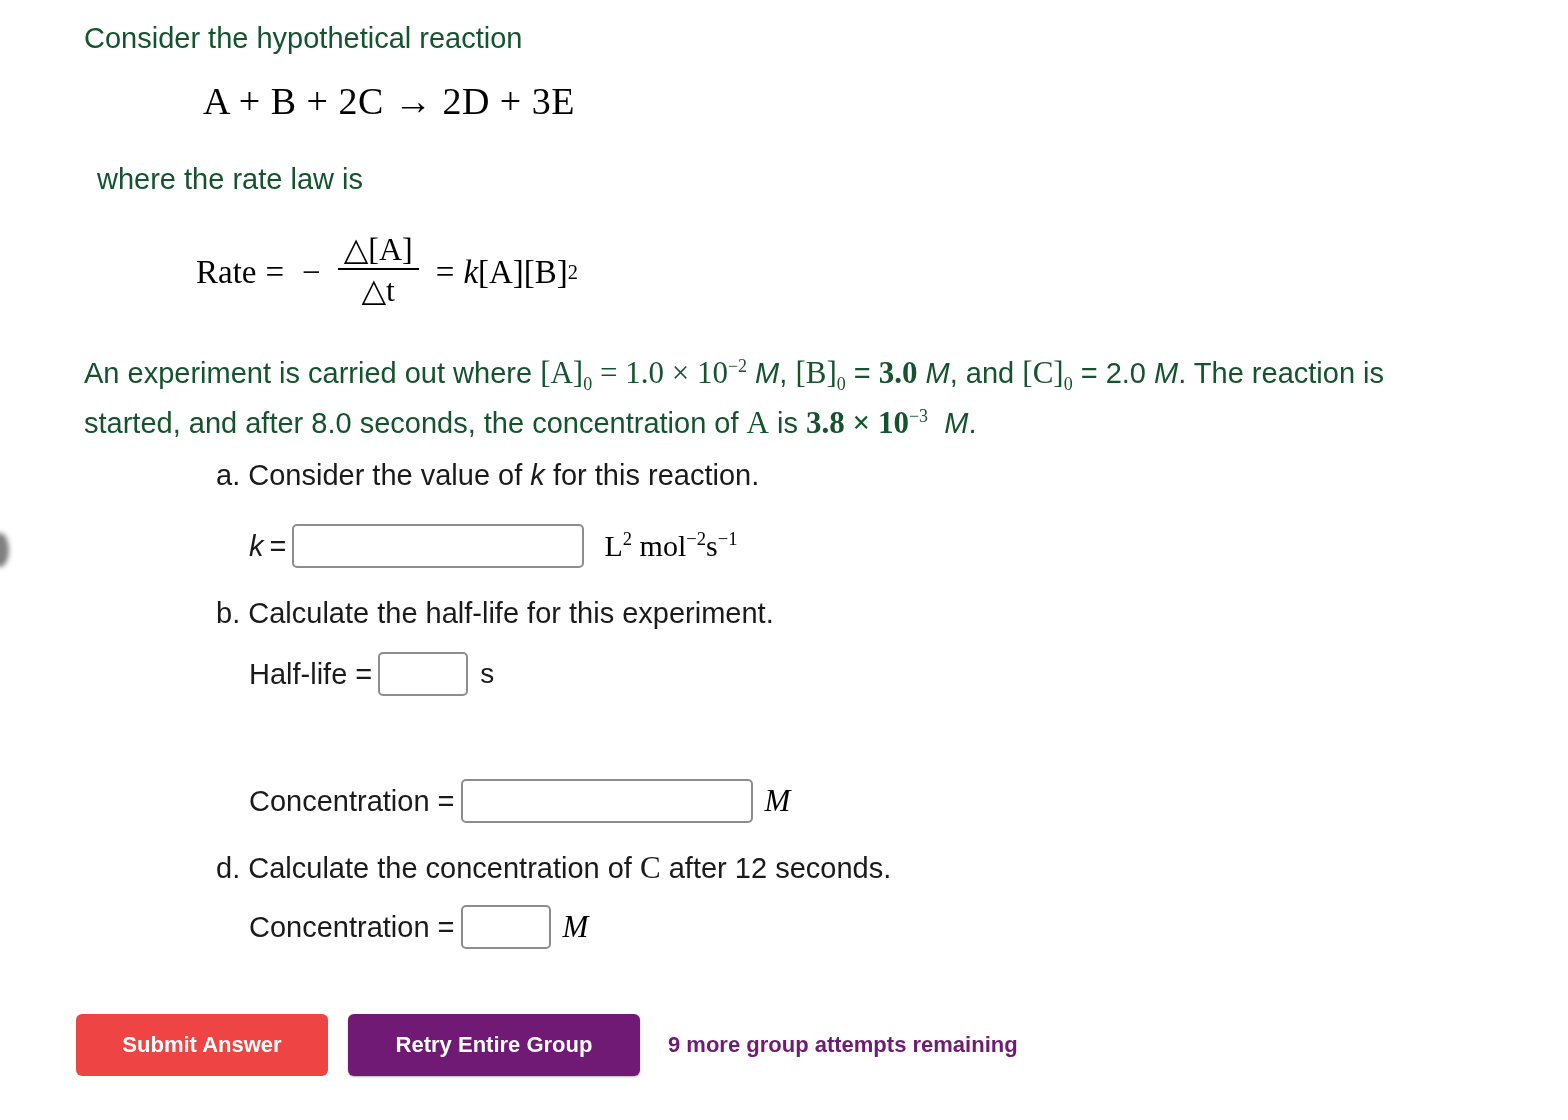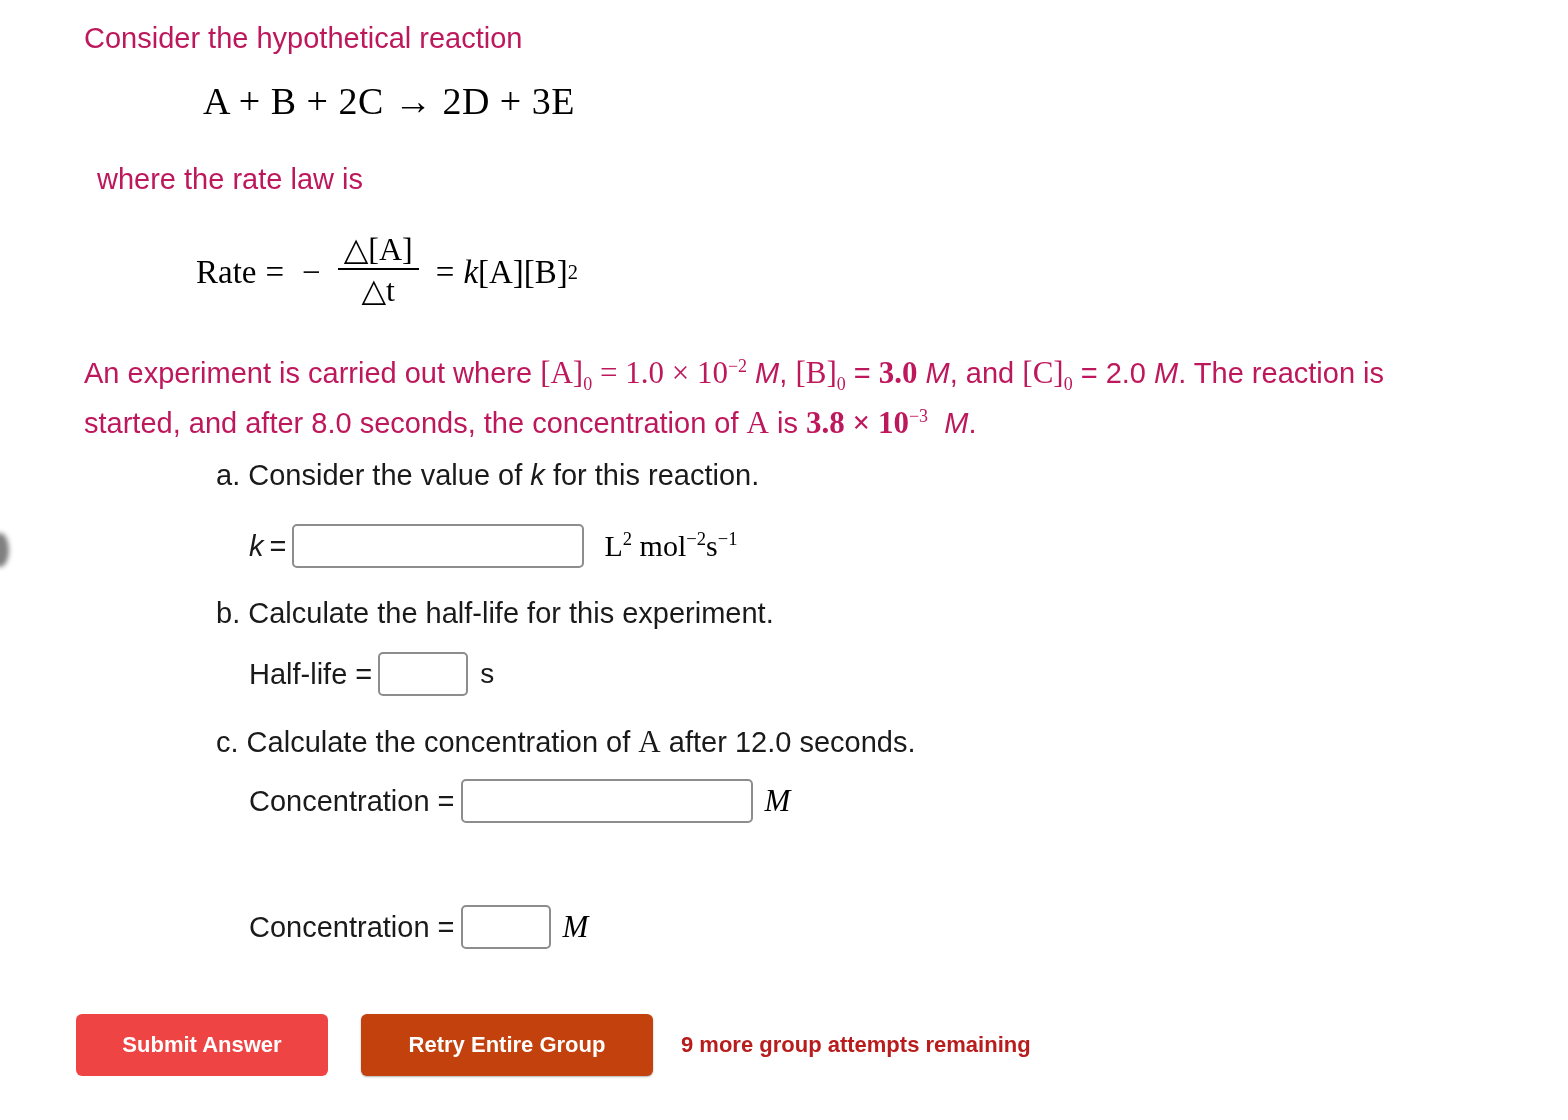--- a/index.html
+++ b/index.html
@@ -17,21 +17,21 @@
   }
   .page {
     position: relative;
     width: 1568px;
     height: 1120px;
   }
   .prose {
     font-size: 29px;
     line-height: 49px;
     font-family: "Liberation Sans", sans-serif;
-    color: #be185d;
+    color: #14532d;
   }
   
   #intro-line {
     position: absolute;
     left: 84px;
     top: 14px;
   }
   #reaction-equation {
     position: absolute;
     left: 203px;
@@ -182,31 +182,31 @@
     height: 62px;
     border-radius: 6px;
     cursor: pointer;
     padding: 0 28px;
   }
   #submit-answer-button {
     background: #ef4444;
     min-width: 252px;
   }
   #retry-group-button {
-    background: #c2410c;
+    background: #701a75;
     min-width: 292px;
-    margin-left: 33px;
+    margin-left: 20px;
     box-shadow: 0 1px 2px rgba(0,0,0,.3);
   }
   #attempts-remaining {
     margin-left: 28px;
     font-family: "Liberation Sans", sans-serif;
     font-weight: bold;
     font-size: 22px;
-    color: #b91c1c;
+    color: #701a75;
     white-space: nowrap;
   }
   
   #edge-handle {
     position: absolute;
     left: -9px;
     top: 533px;
     width: 18px;
     height: 34px;
     border-radius: 50%;
@@ -259,29 +259,29 @@
     <span class="unit"><span>L</span><sup class="exp">2</sup><span>&nbsp;</span><span>mol</span><sup class="exp">−2</sup><span>s</span><sup class="exp">−1</sup></span>
   </div>
 
   <div class="part-label" style="left:216px; top:597px;">b. Calculate the half-life for this experiment.</div>
   <div class="answer-row" style="left:249px; top:652px;">
     <span class="lead">Half-life =</span>
     <input class="ansbox w-narrow" type="text" placeholder="" style="">
     <span class="unit-s">s</span>
   </div>
 
-  <div class="part-label" style="left:216px; top:724px;">
-    <span>c. Calculate the concentration of </span><span class="mth">A</span><span> after 12.0 seconds.</span>
-  </div>
   <div class="answer-row" style="left:249px; top:779px;">
     <span class="lead">Concentration =</span>
     <input class="ansbox w-wide" type="text" placeholder="" style="">
     <span class="unit-m">M</span>
   </div>
 
+  <div class="part-label" style="left:216px; top:850px;">
+    <span>d. Calculate the concentration of </span><span class="mth">C</span><span> after 12 seconds.</span>
+  </div>
   <div class="answer-row" style="left:249px; top:905px;">
     <span class="lead">Concentration =</span>
     <input class="ansbox w-narrow" type="text" placeholder="" style="">
     <span class="unit-m">M</span>
   </div>
 
   <div id="button-bar">
     <button class="btn" id="submit-answer-button">Submit Answer</button>
     <button class="btn" id="retry-group-button">Retry Entire Group</button>
     <span id="attempts-remaining">9 more group attempts remaining</span>

